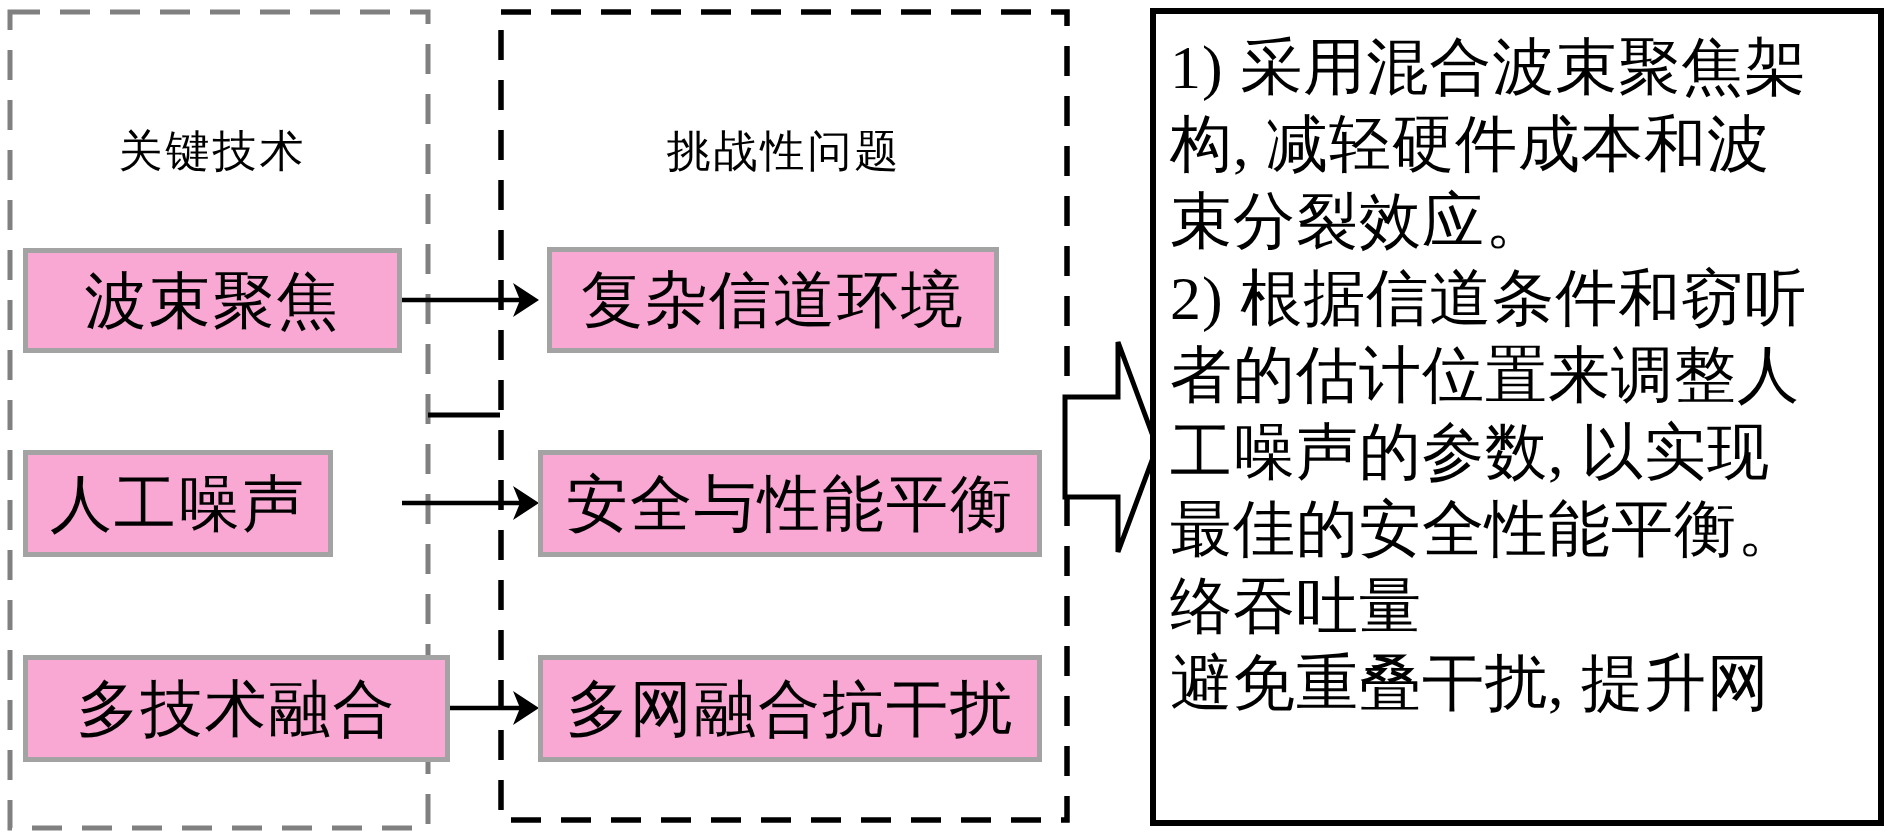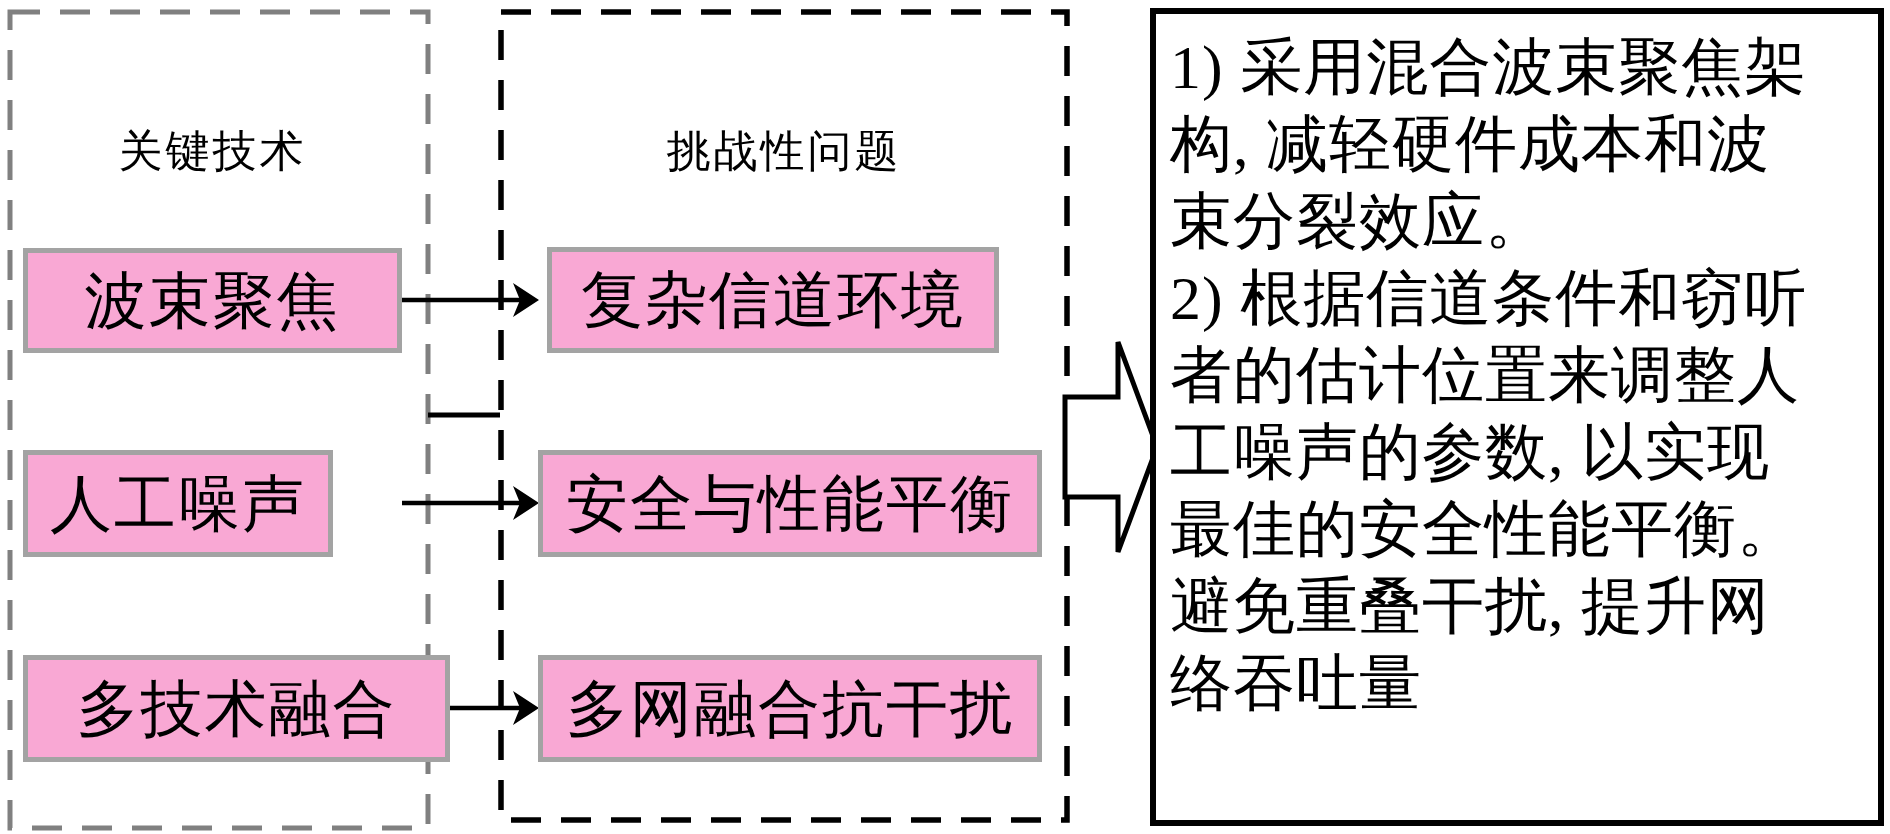--- a/index.html
+++ b/index.html
@@ -94,17 +94,17 @@
   <div class="node-box" style="left:538px;top:655px;width:504px;height:107px;">多网融合抗干扰</div>
 
   <div class="right-box">
     <div class="right-line">1) 采用混合波束聚焦架</div>
     <div class="right-line">构, 减轻硬件成本和波</div>
     <div class="right-line">束分裂效应。</div>
     <div class="right-line">2) 根据信道条件和窃听</div>
     <div class="right-line">者的估计位置来调整人</div>
     <div class="right-line">工噪声的参数, 以实现</div>
     <div class="right-line">最佳的安全性能平衡。</div>
+    <div class="right-line">络吞吐量</div>
     <div class="right-line">避免重叠干扰, 提升网</div>
-    <div class="right-line">络吞吐量</div>
   </div>
 
 </div>
 
 </body></html>

